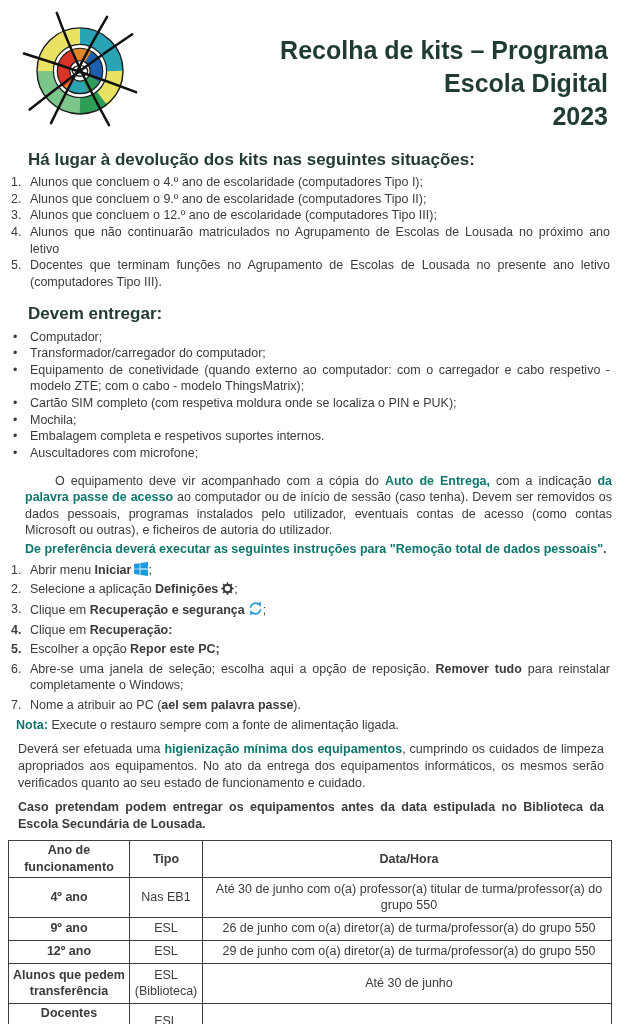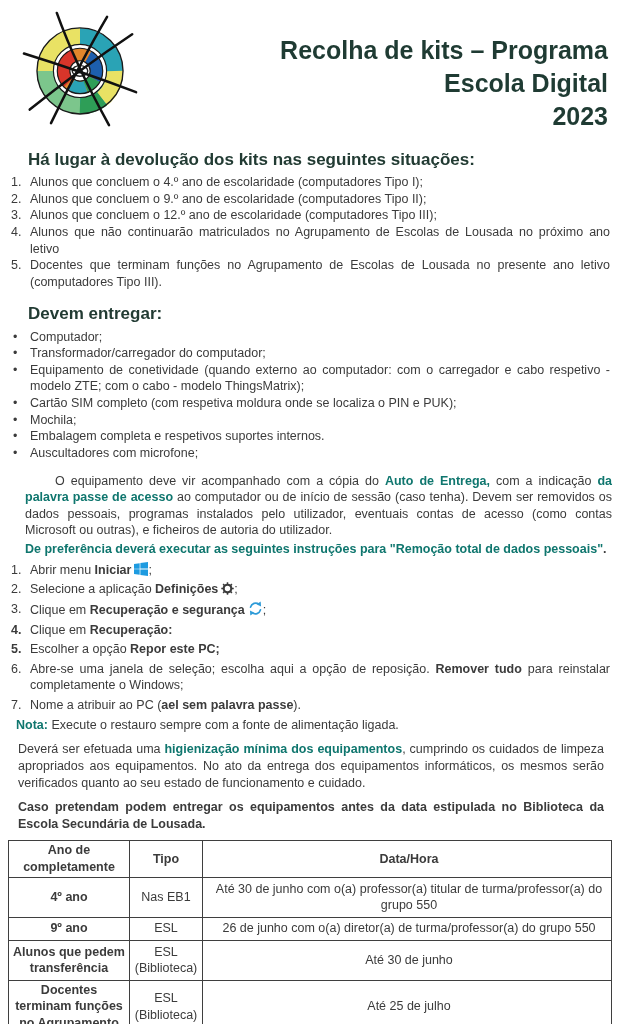--- a/index.html
+++ b/index.html
@@ -206,33 +206,38 @@
 
   <p class="nota"><b class="red">Nota:</b><span> Execute o restauro sempre com a fonte de alimentação ligada.</span></p>
 
   <p class="hyg"><span>Deverá ser efetuada uma </span><b class="red">higienização mínima dos equipamentos</b><span>, cumprindo os cuidados de limpeza apropriados aos equipamentos. No ato da entrega dos equipamentos informáticos, os mesmos serão verificados quanto ao seu estado de funcionamento e cuidado.</span></p>
 
   <p class="early">Caso pretendam podem entregar os equipamentos antes da data estipulada no Biblioteca da Escola Secundária de Lousada.</p>
 
   <table>
     <tbody>
         <tr>
-      <th class="c-year">Ano de completamente</th>
+      <th class="c-year">Ano de funcionamento</th>
       <th class="c-local">Tipo</th>
       <th class="c-date" style="text-align:center;">Data/Hora</th>
     </tr>
     <tr class="r-tall">
       <td class="c-year">4º ano</td>
       <td class="c-local">Nas EB1</td>
       <td class="c-date">Até 30 de junho com o(a) professor(a) titular de turma/professor(a) do grupo 550</td>
     </tr>
     <tr class="r-short">
       <td class="c-year">9º ano</td>
       <td class="c-local">ESL</td>
       <td class="c-date">26 de junho com o(a) diretor(a) de turma/professor(a) do grupo 550</td>
+    </tr>
+    <tr class="r-short">
+      <td class="c-year">12º ano</td>
+      <td class="c-local">ESL</td>
+      <td class="c-date">29 de junho com o(a) diretor(a) de turma/professor(a) do grupo 550</td>
     </tr>
     <tr class="r-tall">
       <td class="c-year">Alunos que pedem transferência</td>
       <td class="c-local">ESL
 (Biblioteca)</td>
       <td class="c-date">Até 30 de junho</td>
     </tr>
     <tr class="r-tall">
       <td class="c-year">Docentes terminam funções no Agrupamento</td>
       <td class="c-local">ESL

